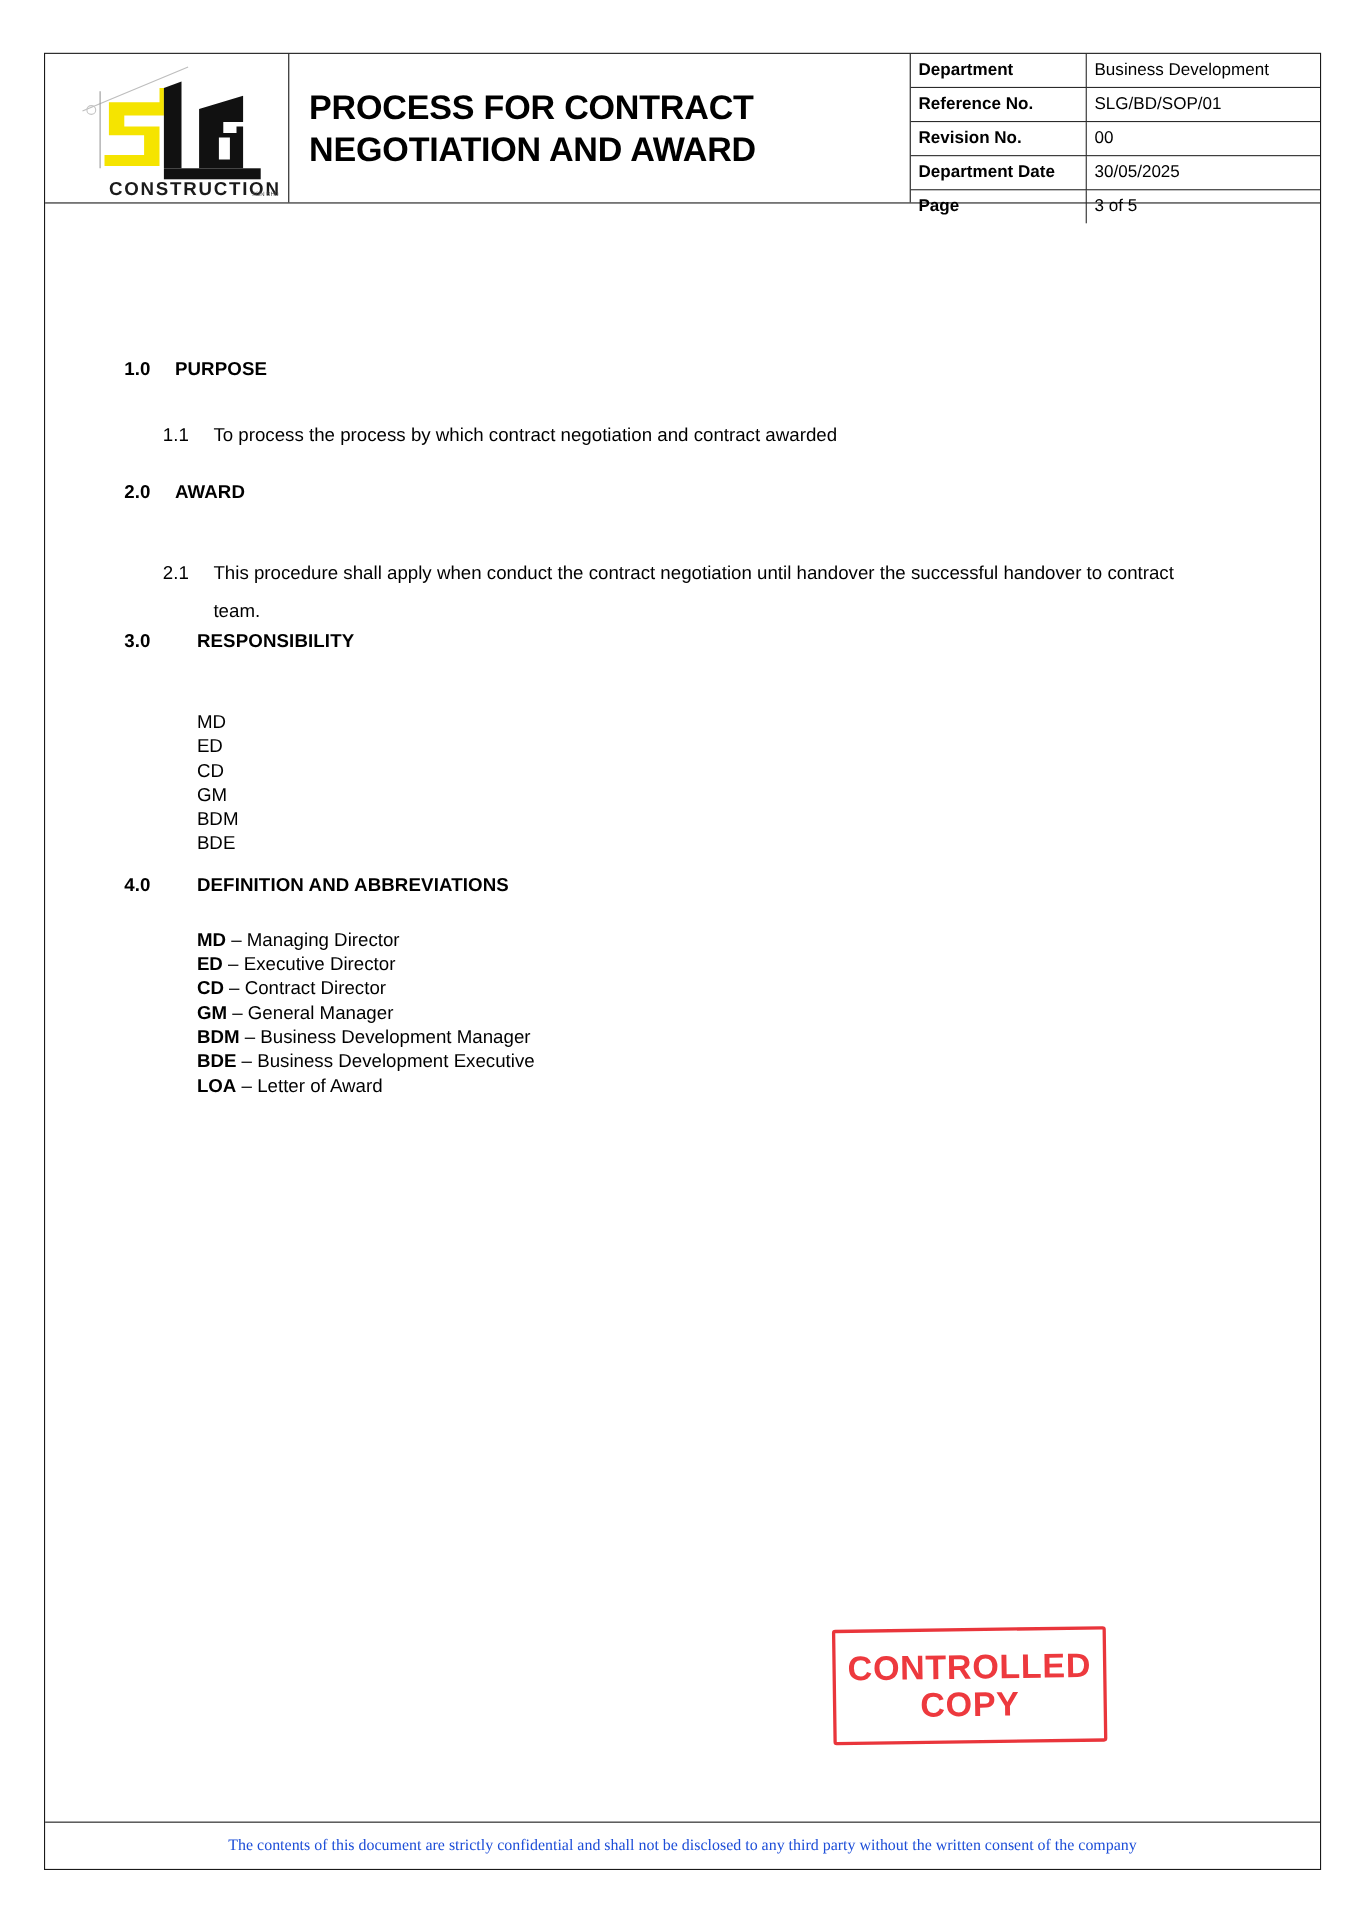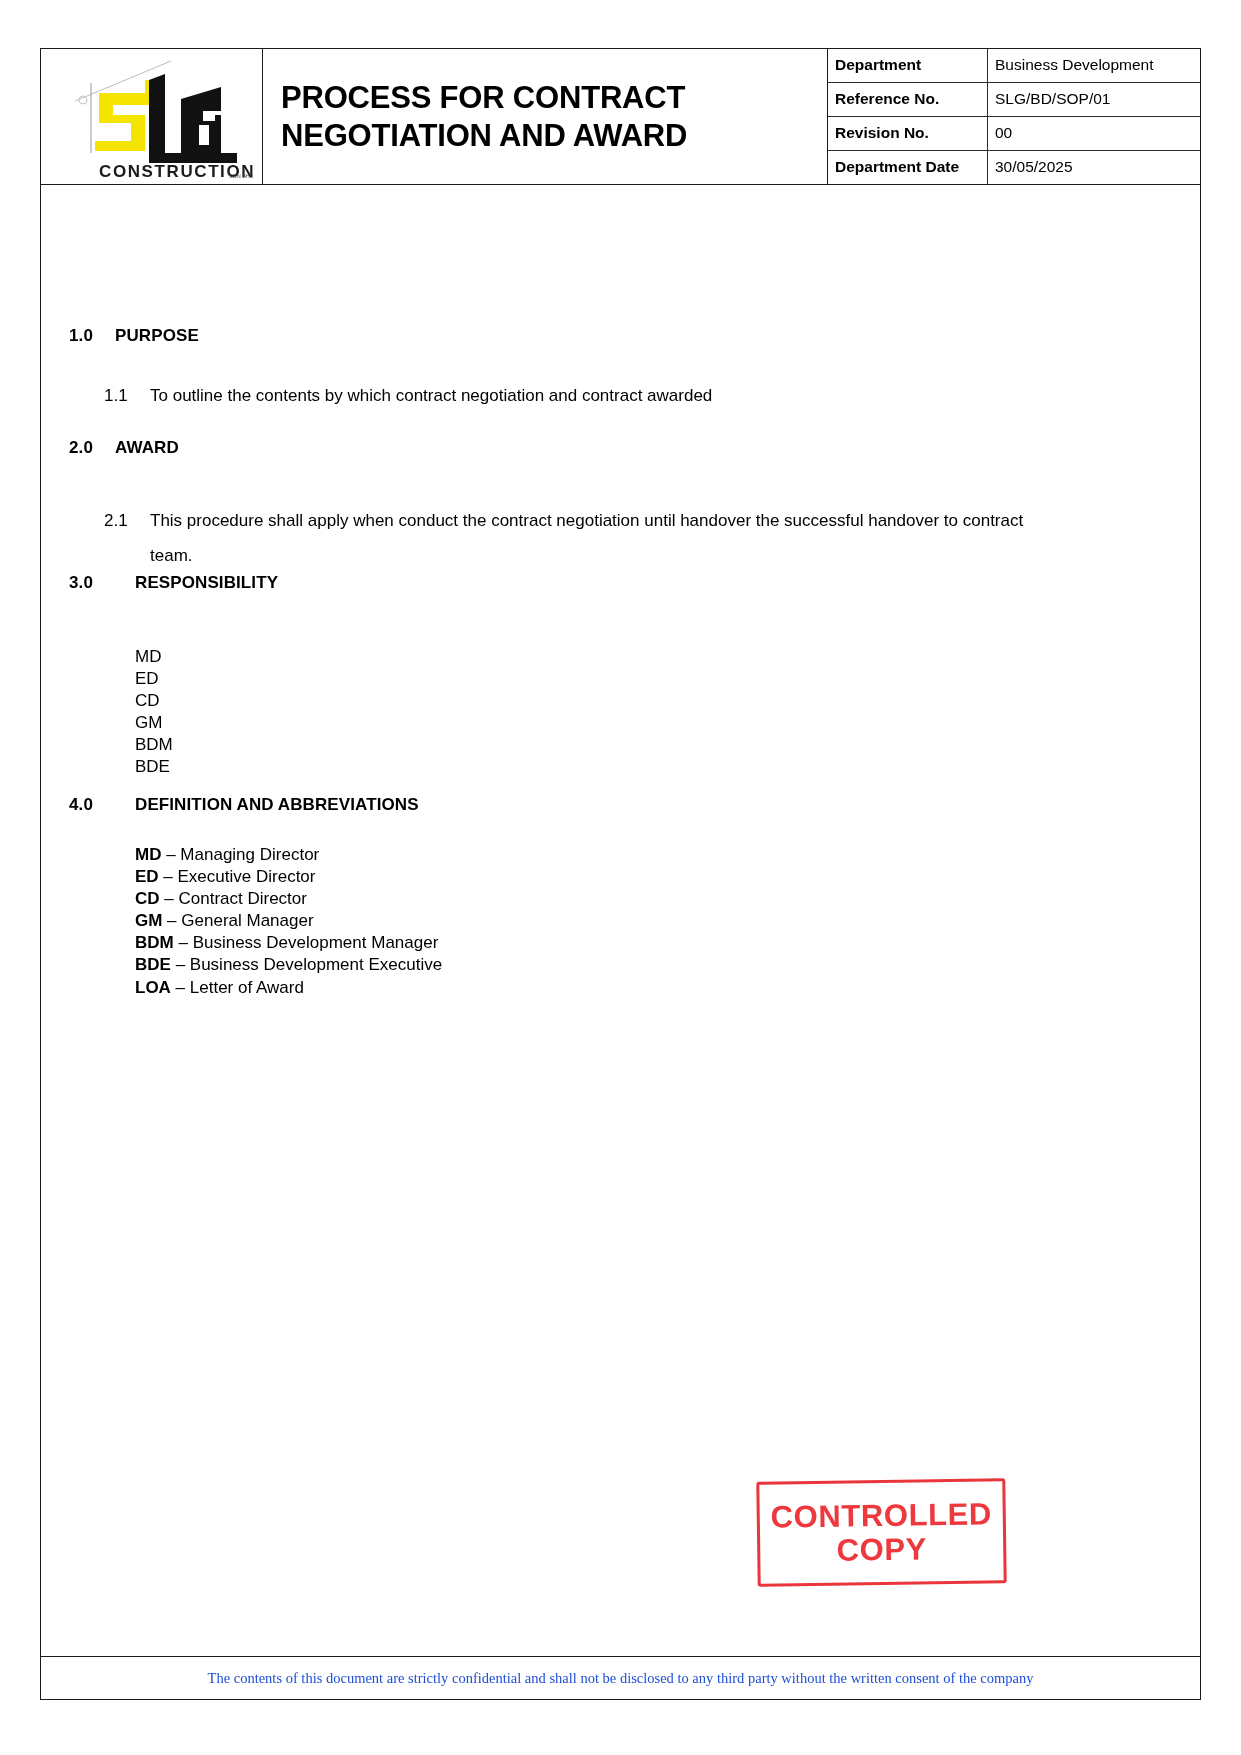--- a/index.html
+++ b/index.html
@@ -123,21 +123,21 @@
     font-size: 17px;
     line-height: 1.30;
   }
   .def-line {
     font-size: 17px;
     line-height: 1.30;
   }
   .def-line b { font-weight: bold; }
 
   
-  .abs { position: absolute; }
+  .abs { position: absolute; margin-left: 44px; }
 
   
   .stamp {
     position: absolute;
     left: 716px;
     top: 1295px;
     width: 243px;
     height: 99px;
     border: 3px solid #e8262d;
     border-radius: 3px;
@@ -224,35 +224,39 @@
           <td>SLG/BD/SOP/01</td>
         </tr>
         <tr>
           <td>Revision No.</td>
           <td>00</td>
         </tr>
         <tr>
           <td>Department Date</td>
           <td>30/05/2025</td>
         </tr>
+        <tr>
+          <td>Page</td>
+          <td>3 of 5</td>
+        </tr>
       </tbody>
         </table>
     </div>
   </div>
 
   <div class="doc-body">
 
     <div class="abs sec-head" style="left:28px; top:141px;">
       <span class="sec-num" style="width:46px;">1.0</span>
       <span class="sec-label">PURPOSE</span>
     </div>
 
     <div class="abs clause" style="left:63px; top:197px; width:900px;">
       <span class="clause-num" style="width:46px;">1.1</span>
-      <span class="clause-text">To outline the contents by which contract negotiation and contract awarded</span>
+      <span class="clause-text">To process the process by which contract negotiation and contract awarded</span>
     </div>
 
     <div class="abs sec-head" style="left:28px; top:253px;align-items:flex-end;">
       <span class="sec-num" style="width:46px;">2.0</span>
       <span class="sec-label">AWARD</span>
     </div>
 
     <div class="abs clause" style="left:63px; top:319px; width:945px; line-height:2.05;">
       <span class="clause-num" style="width:46px;">2.1</span>
       <span class="clause-text">This procedure shall apply when conduct the contract negotiation until handover the successful handover to contract team.</span>

